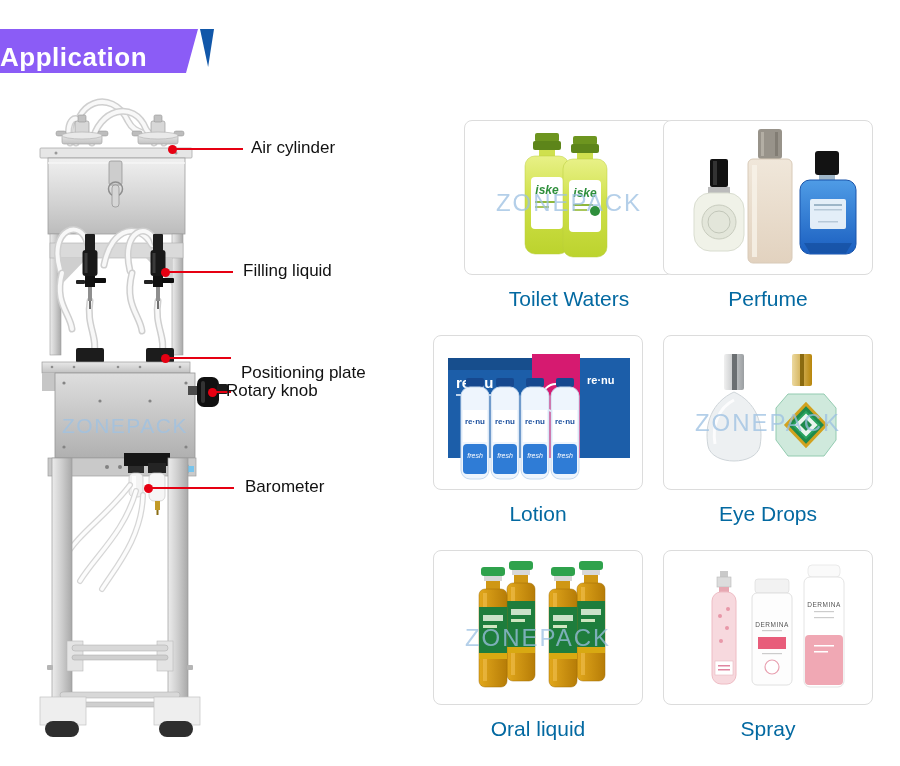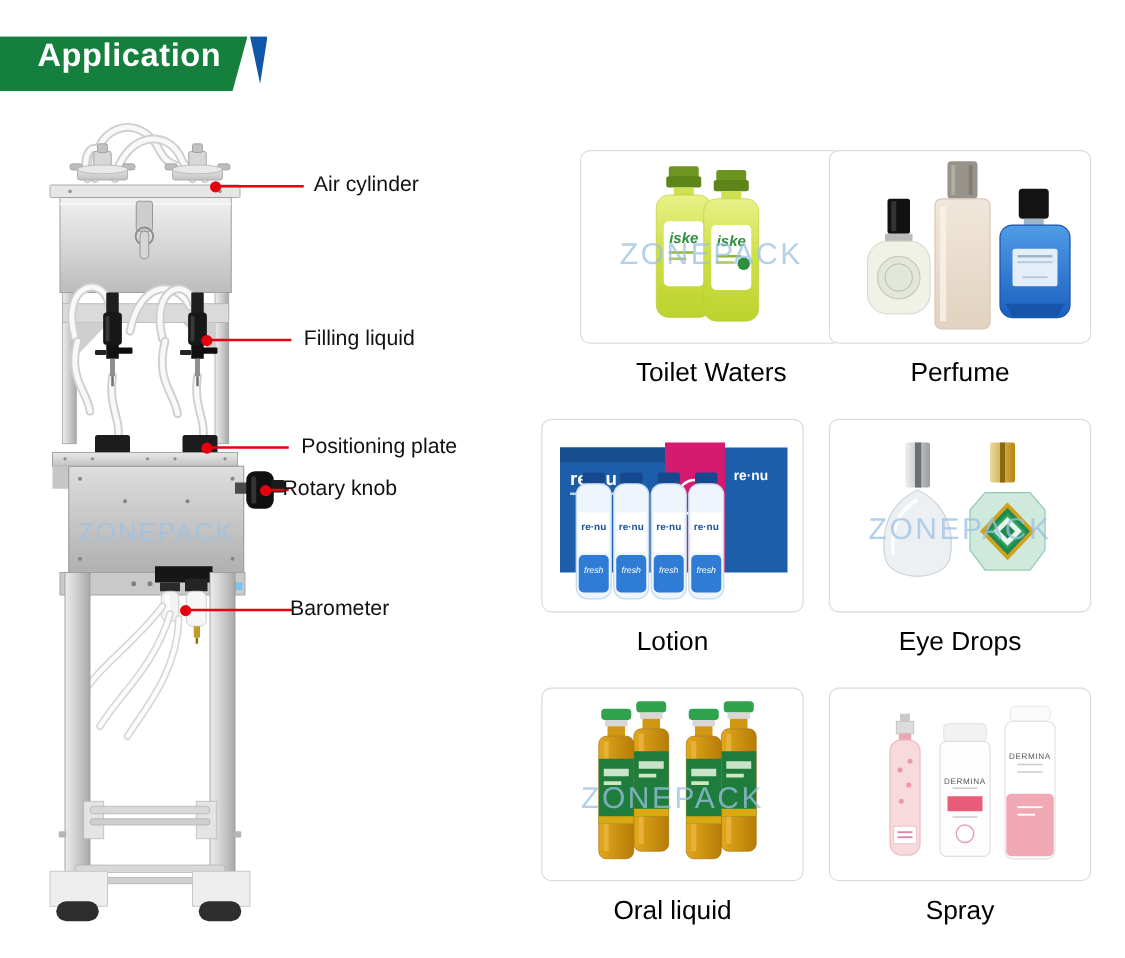--- a/index.html
+++ b/index.html
@@ -1,22 +1,22 @@
 <!DOCTYPE html>
 <html><head>
 <meta charset="utf-8">
 <style>
   html,body{margin:0;padding:0;background:#fff;}
   .page{position:relative;width:900px;height:766px;background:#ffffff;overflow:hidden;
         font-family:"Liberation Sans", sans-serif;}
 
   
-  .banner{position:absolute;left:0;top:29px;width:198px;height:44px;background:#15803d;
+  .banner{position:absolute;left:0;top:29px;width:198px;height:44px;background:#8b5cf6;
           clip-path:polygon(0 0,100% 0,calc(100% - 12px) 100%,0 100%);
-          display:flex;align-items:flex-start;box-sizing:border-box;padding-left:30px;}
+          display:flex;align-items:flex-end;box-sizing:border-box;}
   .banner-text{color:#ffffff;font-size:26px;font-weight:bold;letter-spacing:.5px;}
   .banner-tail{position:absolute;left:200px;top:29px;width:14px;height:38px;background:#1157a9;
           clip-path:polygon(0 0,100% 0,58% 100%);}
 
   
   .machine{position:absolute;left:12px;top:85px;}
   .tube-o{fill:none;stroke:#cfcfcf;stroke-width:7;stroke-linecap:round;}
   .tube-i{fill:none;stroke:#f8f8f8;stroke-width:4;stroke-linecap:round;}
   .tube2-o{fill:none;stroke:#d6d6d6;stroke-width:6;stroke-linecap:round;}
   .tube2-i{fill:none;stroke:#fcfcfc;stroke-width:3.5;stroke-linecap:round;}
@@ -25,21 +25,21 @@
   
   .co{position:absolute;height:0;}
   .co-dot{position:absolute;left:-4px;top:-4px;width:9px;height:9px;border-radius:50%;background:#e60012;}
   .co-line{position:absolute;left:0;top:-1px;height:2px;background:#e60012;}
   .co-label{position:absolute;top:-11px;white-space:nowrap;font-size:17px;color:#111111;}
 
   
   .cell{position:absolute;width:210px;}
   .card{width:210px;height:155px;background:#ffffff;border:1px solid #dcdcdc;border-radius:8px;
         overflow:hidden;box-sizing:border-box;}
-  .caption{margin-top:12px;text-align:center;font-size:21px;color:#000000;}
+  .caption{margin-top:12px;text-align:center;font-size:21px;color:#0369a1;}
   .cwm{fill:#9cc0e2;opacity:.75;font-size:24px;letter-spacing:2px;font-family:"Liberation Sans",sans-serif;}
 </style>
 </head>
 <body>
 
 <div class="page">
 
   <div class="banner">
     <span class="banner-text">Application</span>
   </div>
@@ -240,31 +240,31 @@
     <span class="co-label" style="left:79px;text-align:center;">Air cylinder</span>
   </div>
   <div class="co" style="left:165px;top:272px;">
     <span class="co-dot"></span>
     <span class="co-line" style="width:68px;"></span>
     <span class="co-label" style="left:78px;">Filling liquid</span>
   </div>
   <div class="co" style="left:165px;top:358px;">
     <span class="co-dot"></span>
     <span class="co-line" style="width:66px;"></span>
-    <span class="co-label" style="left:76px;">Positioning plate</span>
+    <span class="co-label" style="left:76px;margin-top:16px;">Positioning plate</span>
   </div>
   <div class="co" style="left:212px;top:392px;">
     <span class="co-dot"></span>
     <span class="co-line" style="width:19px;"></span>
     <span class="co-label" style="left:14px;">Rotary knob</span>
   </div>
   <div class="co" style="left:148px;top:488px;">
     <span class="co-dot"></span>
     <span class="co-line" style="width:86px;"></span>
-    <span class="co-label" style="left:84px;">Barometer</span>
+    <span class="co-label" style="left:97px;">Barometer</span>
   </div>
 
   <div class="cell" style="left:448px;top:120px;margin-left:16px;">
     <div class="card">
       <svg width="208" height="153" viewBox="0 0 208 153" xmlns="http://www.w3.org/2000/svg">
         <defs>
           <linearGradient id="c1-grn" x1="0" y1="0" x2="0" y2="1">
             <stop offset="0" stop-color="#e8f187"></stop>
               <stop offset=".45" stop-color="#cfe049"></stop>
               <stop offset="1" stop-color="#bcd32e"></stop>

